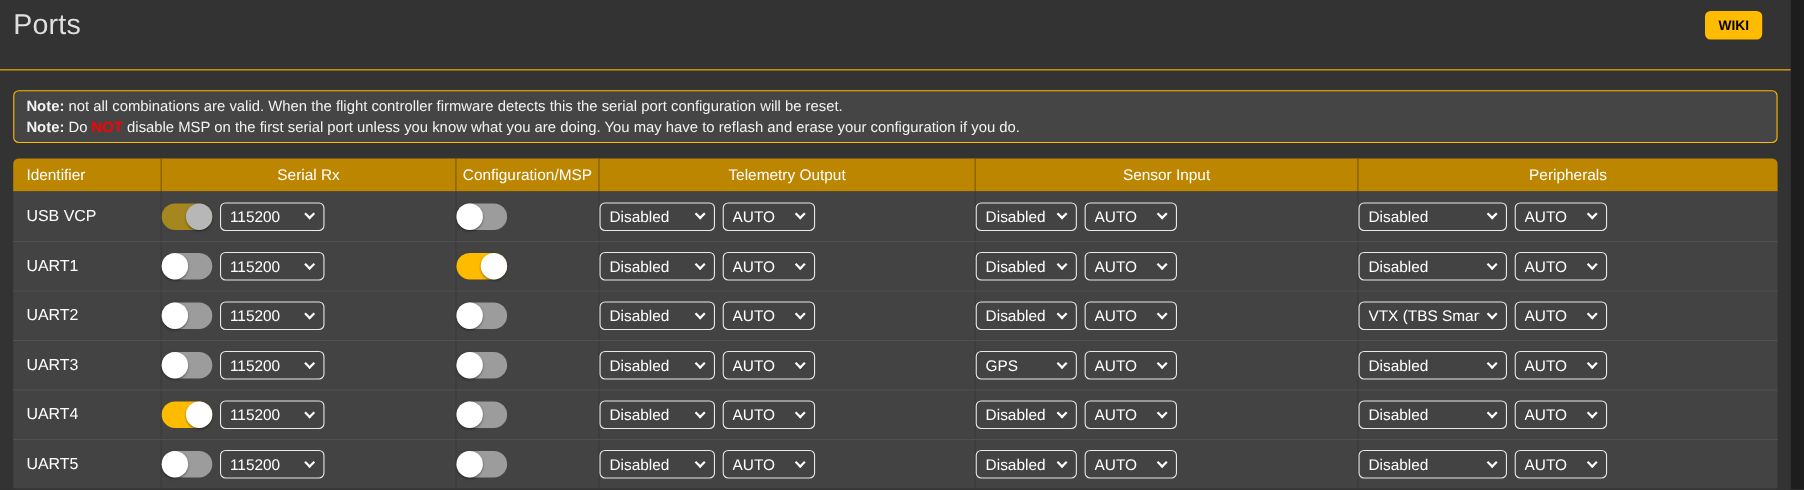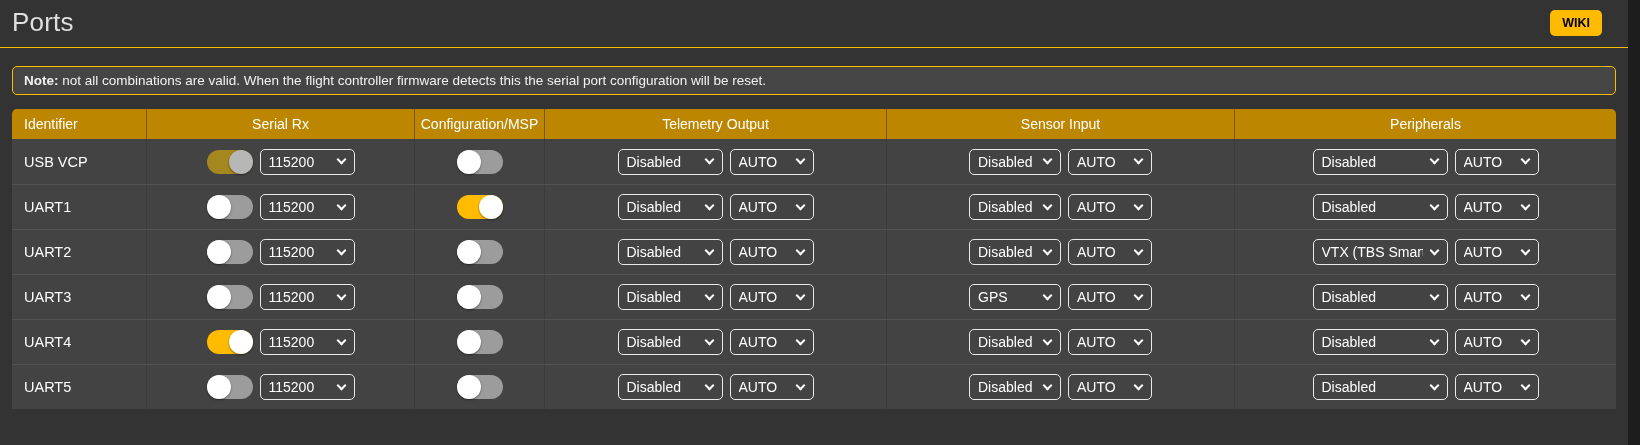--- a/index.html
+++ b/index.html
@@ -8,21 +8,21 @@
     width:1640px; height:445px; overflow:hidden; position:relative;
     background:#333333; color:#ffffff;
     font-family:"Liberation Sans", sans-serif;
   }
   .content { position:absolute; left:0; top:0; right:12px; bottom:0; }
   .scroll-strip {
     position:absolute; right:0; top:0; width:12px; height:445px;
     background:#1d1d1d;
   }
   
-  .title-bar { position:relative; height:48px; border-bottom:1px solid #ffbb00; }
+  .title-bar { position:relative; height:64px; border-bottom:1px solid #ffbb00; }
   .page-title {
     position:absolute; left:12px; top:7px;
     font-size:26px; font-weight:400; color:#dfdfdf; letter-spacing:0.2px;
   }
   .wiki-btn {
     position:absolute; top:10px; right:26px;
     background:#ffbb00; color:#000000; font-weight:bold; font-size:12.5px;
     font-family:"Liberation Sans", sans-serif;
     padding:6px 12px; border:none; border-radius:5px; cursor:pointer;
   }
@@ -47,21 +47,21 @@
   }
   .th {
     display:flex; align-items:center; justify-content:center;
     border-right:1px solid rgba(0,0,0,0.35);
   }
   .th:first-child { justify-content:flex-start; padding-left:12px; }
   .th:last-child { border-right:none; }
   .trow { height:45px; background:#434343; border-top:1px solid #525252; }
   .trow:first-of-type { border-top:none; }
   .cell {
-    display:flex; align-items:center; justify-content:center; gap:7px;
+    display:flex; align-items:center; gap:7px;
     border-right:1px solid #3a3a3a; min-width:0;
   }
   .cell:last-child { border-right:none; }
   .cell.c-id { justify-content:flex-start; padding-left:12px; font-size:14.5px; }
   
   .toggle {
     position:relative; width:46px; height:24px; border-radius:12px;
     background:#9c9c9c; flex:none; cursor:pointer;
   }
   .toggle .knob {
@@ -97,20 +97,21 @@
 
 <div class="content">
 
   <div class="title-bar">
     <div class="page-title">Ports</div>
     <button class="wiki-btn">WIKI</button>
   </div>
 
   <div class="note-box">
     <div><span class="note-label">Note:</span><span> not all combinations are valid. When the flight controller firmware detects this the serial port configuration will be reset.</span><span class="note-warning"></span><span></span></div>
+    <div><span class="note-label">Note:</span><span> Do </span><span class="note-warning">NOT</span><span> disable MSP on the first serial port unless you know what you are doing. You may have to reflash and erase your configuration if you do.</span></div>
   </div>
 
   <div class="ports-table">
     <div class="thead">
       <div class="th">Identifier</div>
       <div class="th">Serial Rx</div>
       <div class="th">Configuration/MSP</div>
       <div class="th">Telemetry Output</div>
       <div class="th">Sensor Input</div>
       <div class="th">Peripherals</div>

